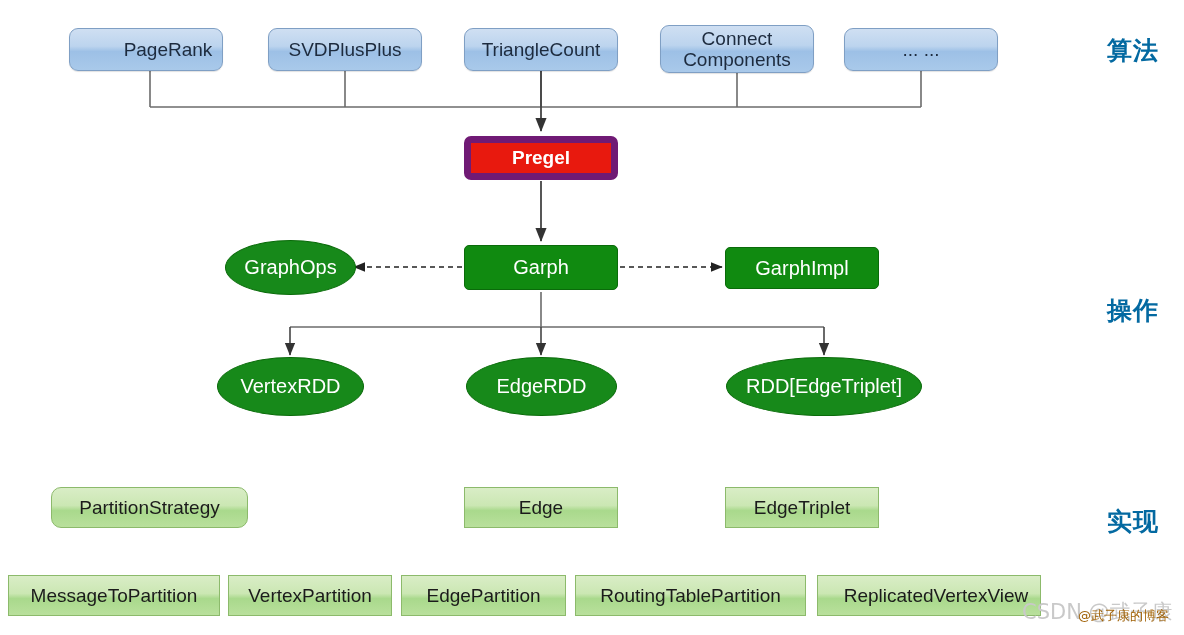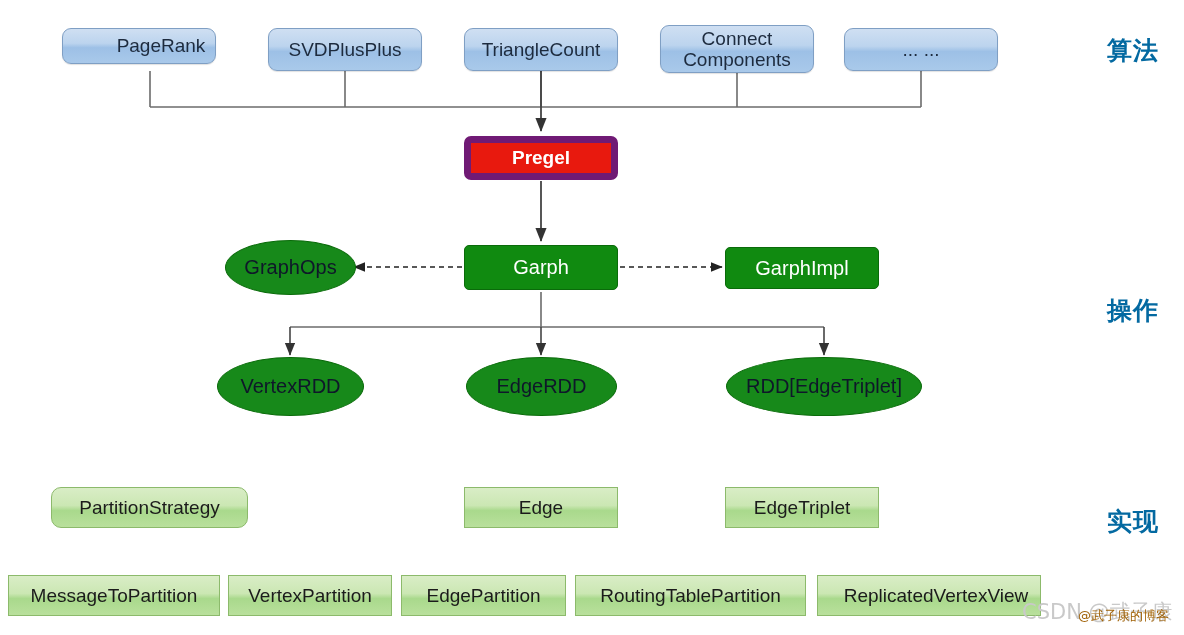--- a/index.html
+++ b/index.html
@@ -65,21 +65,21 @@
     background: #108a10;
     color: #ffffff;
     font-size: 20px;
   }
 
   
   .green-ellipse {
     border-radius: 50%;
     border: 1px solid #0a6b0a;
     background: #17891a;
-    color: #0f172a;
+    color: #ffffff;
     font-size: 20px;
   }
 
   
   .impl-box {
     border: 1px solid #8cba6b;
     background: linear-gradient(180deg, #d9edc6 0%, #cbe7b3 45%, #a9d98c 58%, #b9e09c 100%);
     color: #1b1b1b;
     font-size: 19px;
   }
@@ -148,21 +148,21 @@
     <g stroke="#6b6b6b" stroke-width="1.6" fill="none">
       <path d="M541,292 L541,327"></path>
       <path d="M290,327 L824,327"></path>
     </g>
 
     <path d="M290,327 L290,355" stroke="#444444" stroke-width="1.6" fill="none" marker-end="url(#arrow)"></path>
     <path d="M541,327 L541,355" stroke="#444444" stroke-width="1.6" fill="none" marker-end="url(#arrow)"></path>
     <path d="M824,327 L824,355" stroke="#444444" stroke-width="1.6" fill="none" marker-end="url(#arrow)"></path>
   </svg>
 
-  <div class="node algo-box" style="left:62px; top:28px; width:154px; height:36px;padding-left:44px;">PageRank</div>
+  <div class="node algo-box" style="left:69px; top:28px; width:154px; height:43px;padding-left:44px;">PageRank</div>
 
   <div class="node algo-box" style="left:268px; top:28px; width:154px; height:43px;">SVDPlusPlus</div>
 
   <div class="node algo-box" style="left:464px; top:28px; width:154px; height:43px;">TriangleCount</div>
 
   <div class="node algo-box" style="left:660px; top:25px; width:154px; height:48px;">Connect
 Components</div>
 
   <div class="node algo-box" style="left:844px; top:28px; width:154px; height:43px;">... ...</div>
 

